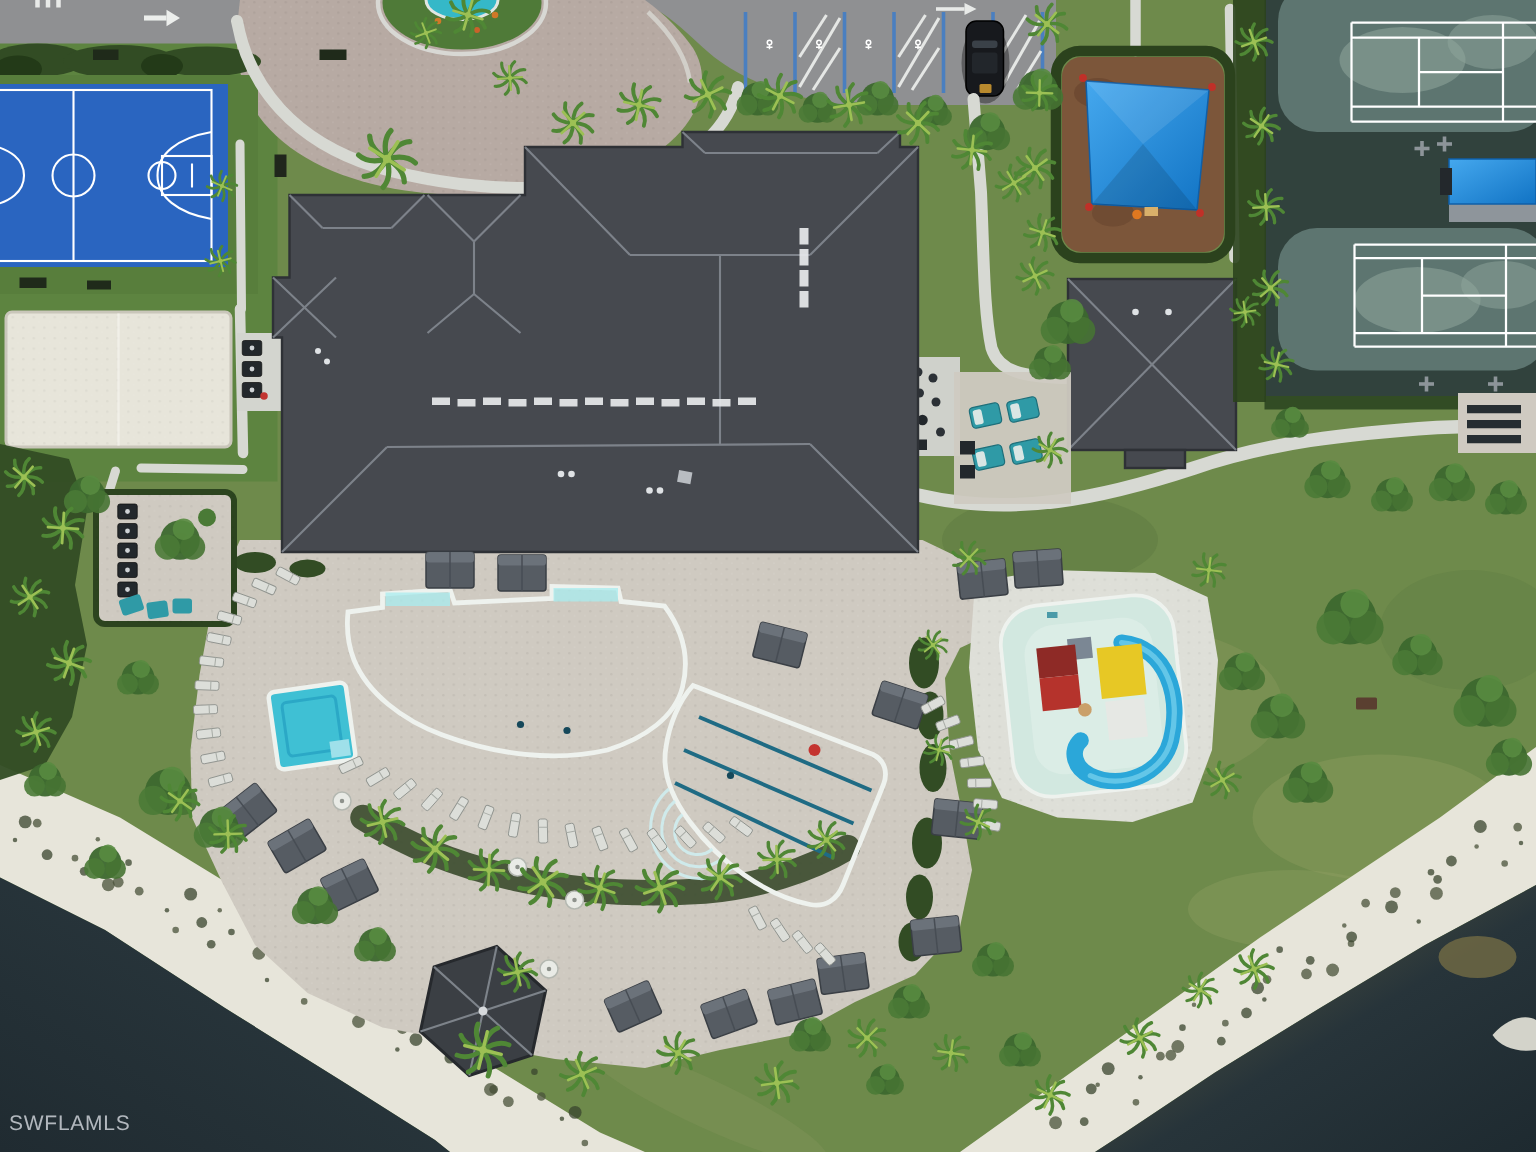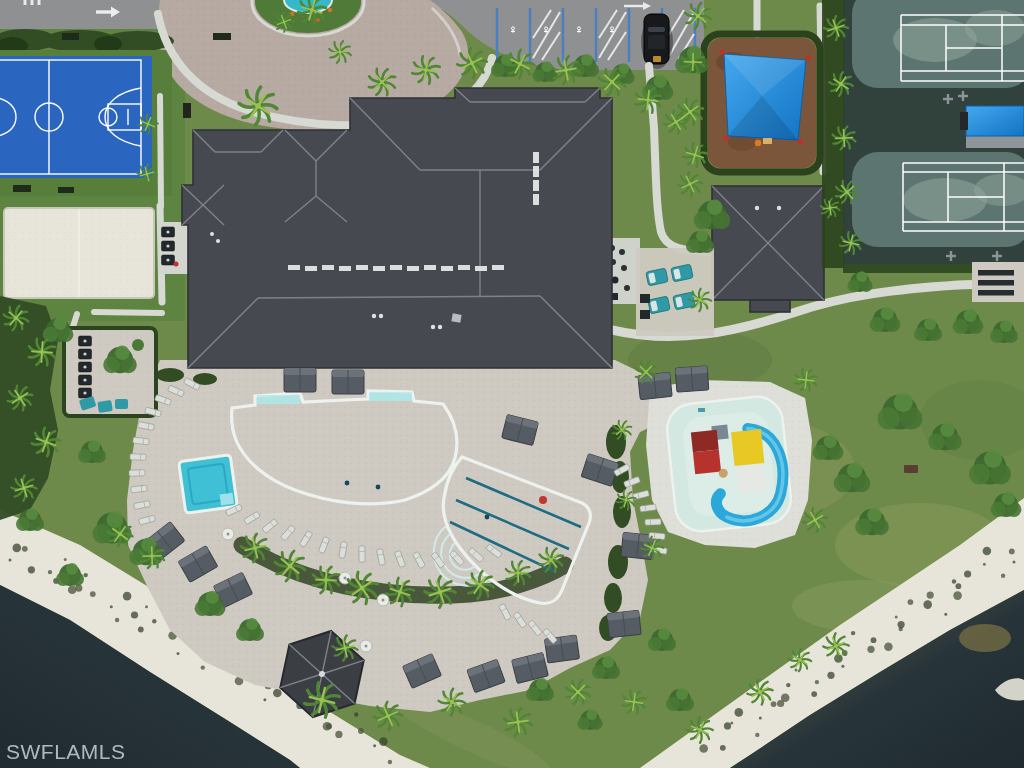--- a/index.html
+++ b/index.html
@@ -18,21 +18,21 @@
   .hedge{fill:var(--hedge,#324c24);}
   .courtblue{fill:var(--court-blue,#2a65c0);}
   .linew{stroke:#ffffff;fill:none;}
   .sand{fill:var(--sand,#e7e5da);}
   .tbase{fill:var(--tennis-dark,#31423d);}
   .tsurf{fill:var(--tennis-surface,#5d7570);}
   .tworn{fill:var(--tennis-worn,#90a59c);}
   .mulch{fill:var(--mulch,#7c563a);}
   .coping{stroke:var(--coping,#eef2ee);fill:none;}
   .teal{fill:var(--teal-furniture,#2f9aa6);}
-  #watermark{position:absolute;left:6px;top:740px;font-size:21px;letter-spacing:.5px;
+  #watermark{position:absolute;left:6px;top:740px;font-size:14px;letter-spacing:.5px;
              color:var(--watermark,#c6cbd1);opacity:.88;}
 </style>
 </head>
 <body>
 
 <div id="stage">
 <svg width="1024" height="768" viewBox="0 0 1024 768">
   <defs>
     <radialGradient id="poolGrad" cx="45%" cy="35%" r="75%">
       <stop offset="0%" style="stop-color:var(--pool-light,#6fdbe6)"></stop>

